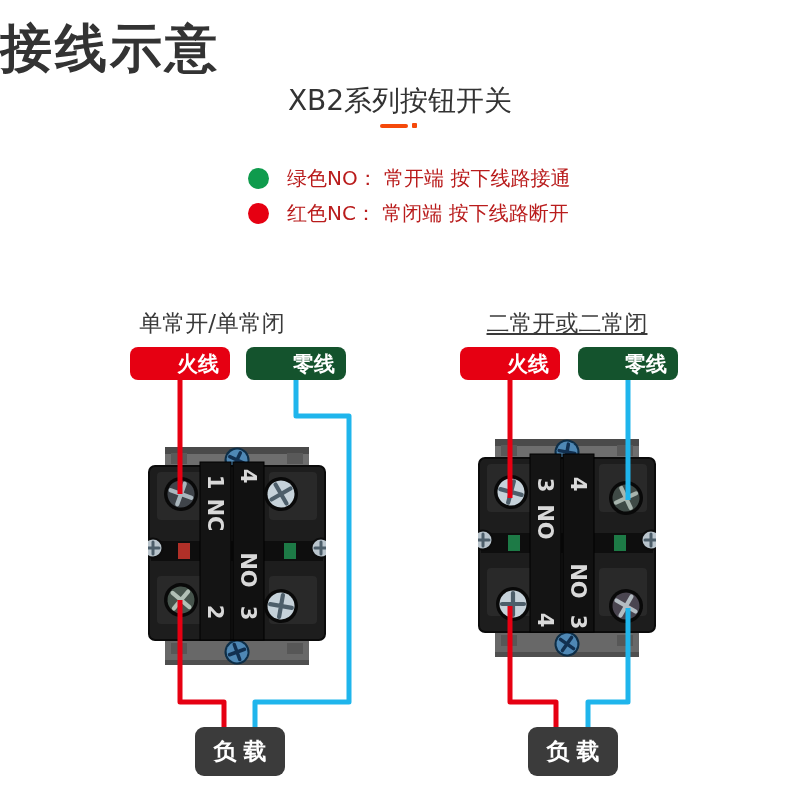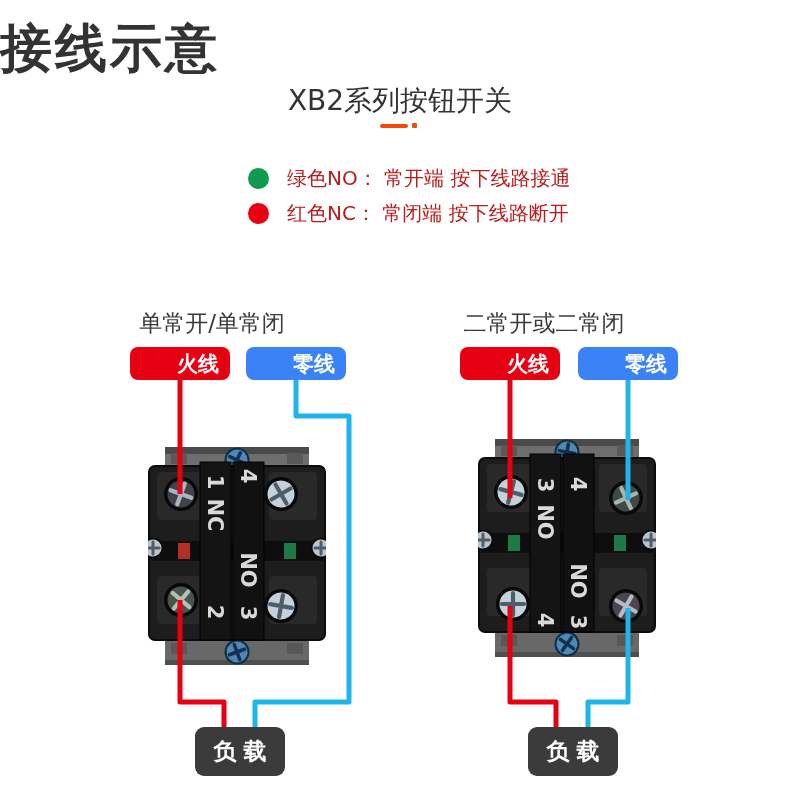--- a/index.html
+++ b/index.html
@@ -13,26 +13,26 @@
   .divider .bar{width:28px;height:4px;background:#f5490a;border-radius:2px;}
   .divider .dotsq{width:5px;height:5px;background:#f5490a;border-radius:1px;}
   .legend{position:absolute;left:248px;top:167px;}
   .legend-row{display:flex;align-items:center;height:23px;margin-bottom:12px;}
   .legend-dot{width:21px;height:21px;border-radius:50%;margin-right:18px;flex:0 0 auto;}
   .legend-dot.green{background:#0f9b4d;}
   .legend-dot.red{background:#e60012;}
   .legend-text{font-size:20px;color:#b91c1c;white-space:nowrap;}
   .section-title{position:absolute;top:296px;font-size:23px;color:#3a3a3a;
                  transform:translateX(-50%);white-space:nowrap;margin-top:12px;}
-  .d1-title{left:212px;} .d2-title{left:544px;}
+  .d1-title{left:212px;} .d2-title{left:567px;text-decoration:underline;}
   .tag{position:absolute;top:347px;width:64px;height:33px;border-radius:8px;color:#fff;
        font-size:21px;font-weight:bold;display:flex;align-items:center;justify-content:center;
        transform:translateX(-50%);z-index:4;padding-left:36px;}
   .tag.live{background:#e60012;}
-  .tag.neutral{background:#3b82f6;}
+  .tag.neutral{background:#14532d;}
   .tag.l1{left:180px;} .tag.n1{left:296px;} .tag.l2{left:510px;} .tag.n2{left:628px;}
   .load{position:absolute;top:727px;width:90px;height:49px;background:#3b3b3b;border-radius:9px;
         color:#fff;font-size:23px;font-weight:bold;display:flex;align-items:center;
         justify-content:center;letter-spacing:7px;text-indent:7px;z-index:4;}
   .load.d1{left:195px;} .load.d2{left:528px;}
   .switch-svg{position:absolute;z-index:1;}
   .sw1{left:148px;top:444px;}
   .sw2{left:478px;top:436px;}
   .wires{position:absolute;left:0;top:0;z-index:3;pointer-events:none;}
   .wires path{fill:none;stroke-width:5;stroke-linejoin:round;stroke-linecap:butt;}

